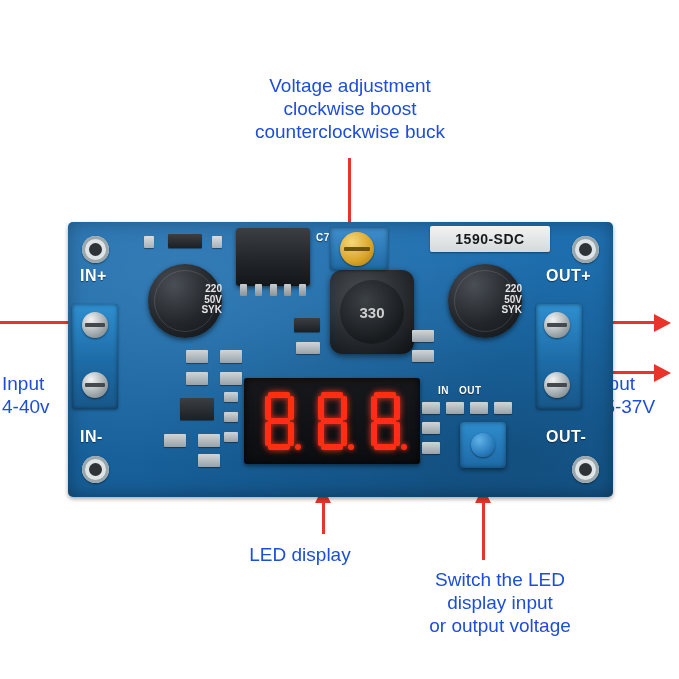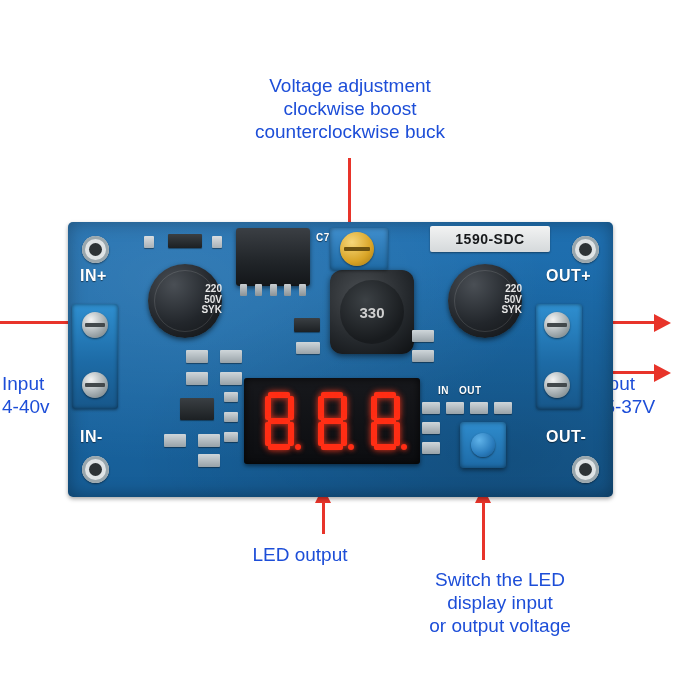--- a/index.html
+++ b/index.html
@@ -278,21 +278,21 @@
 <div class="arrow-h" style="left:0px; top:321px; width:82px; height:3px;"></div>
 <div class="arrow-head" style="left:74px; top:314px; border-top:9px solid transparent; border-bottom:9px solid transparent; border-left:17px solid #e8342a;"></div>
 
 <div class="anno right" id="anno-right" style="left:578px; top:372px; width:110px;">Output
 1.25-37V</div>
 <div class="arrow-h" style="left:590px; top:321px; width:72px; height:3px;"></div>
 <div class="arrow-head" style="left:654px; top:314px; border-top:9px solid transparent; border-bottom:9px solid transparent; border-left:17px solid #e8342a;"></div>
 <div class="arrow-h" style="left:590px; top:371px; width:72px; height:3px;"></div>
 <div class="arrow-head" style="left:654px; top:364px; border-top:9px solid transparent; border-bottom:9px solid transparent; border-left:17px solid #e8342a;"></div>
 
-<div class="anno" id="anno-bottom-left" style="left:200px; top:543px; width:200px;">LED output</div>
+<div class="anno" id="anno-bottom-left" style="left:200px; top:543px; width:200px;">LED display</div>
 <div class="arrow-v" style="left:322px; top:500px; width:3px; height:34px;"></div>
 <div class="arrow-head" style="left:315px; top:487px; border-left:8px solid transparent; border-right:8px solid transparent; border-bottom:16px solid #e8342a;"></div>
 
 <div class="anno" id="anno-bottom-right" style="left:370px; top:568px; width:260px;">Switch the LED
 display input
 or output voltage</div>
 <div class="arrow-v" style="left:482px; top:500px; width:3px; height:60px;"></div>
 <div class="arrow-head" style="left:475px; top:487px; border-left:8px solid transparent; border-right:8px solid transparent; border-bottom:16px solid #e8342a;"></div>
 
 <div id="board">

